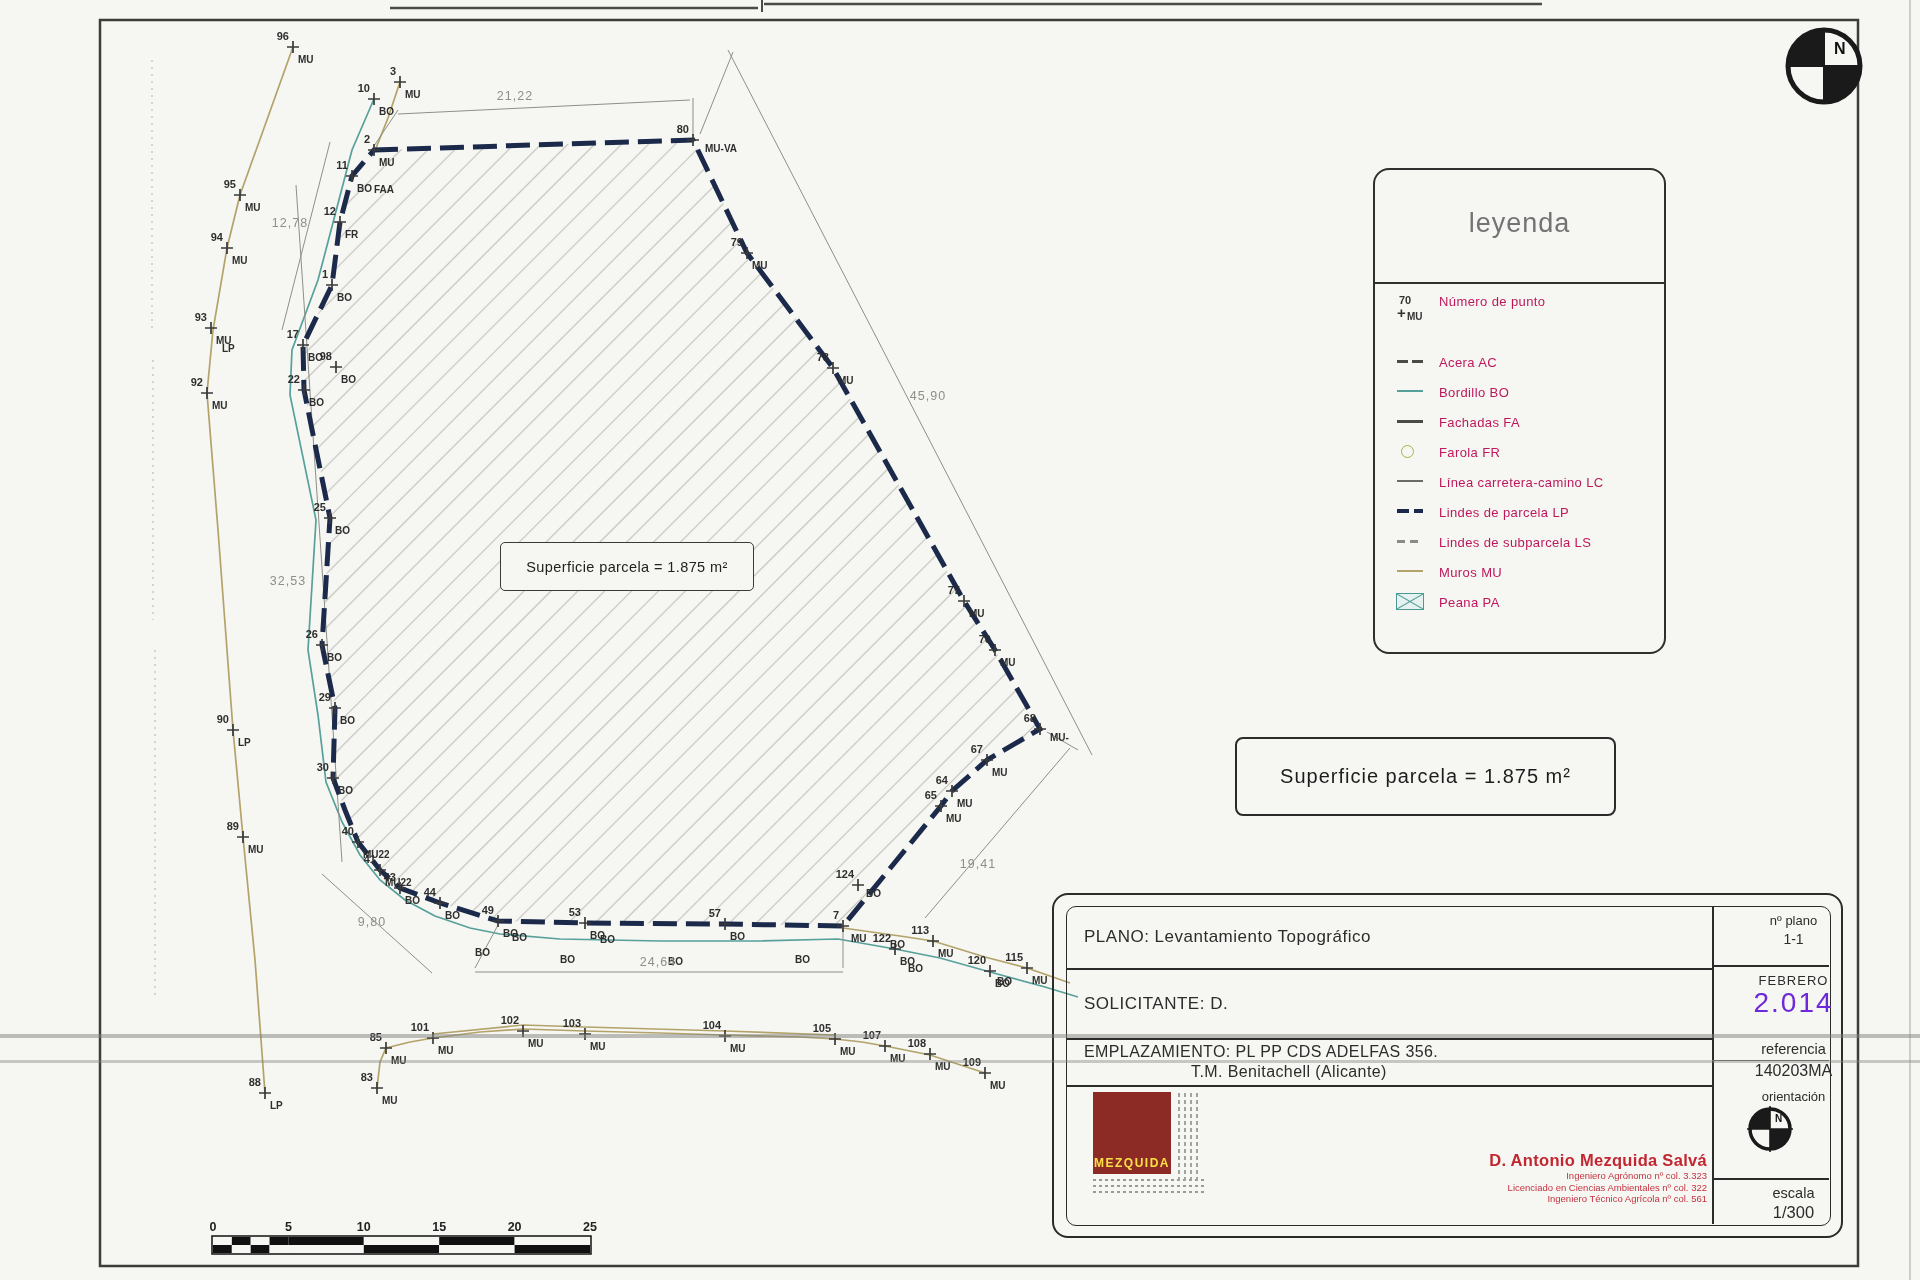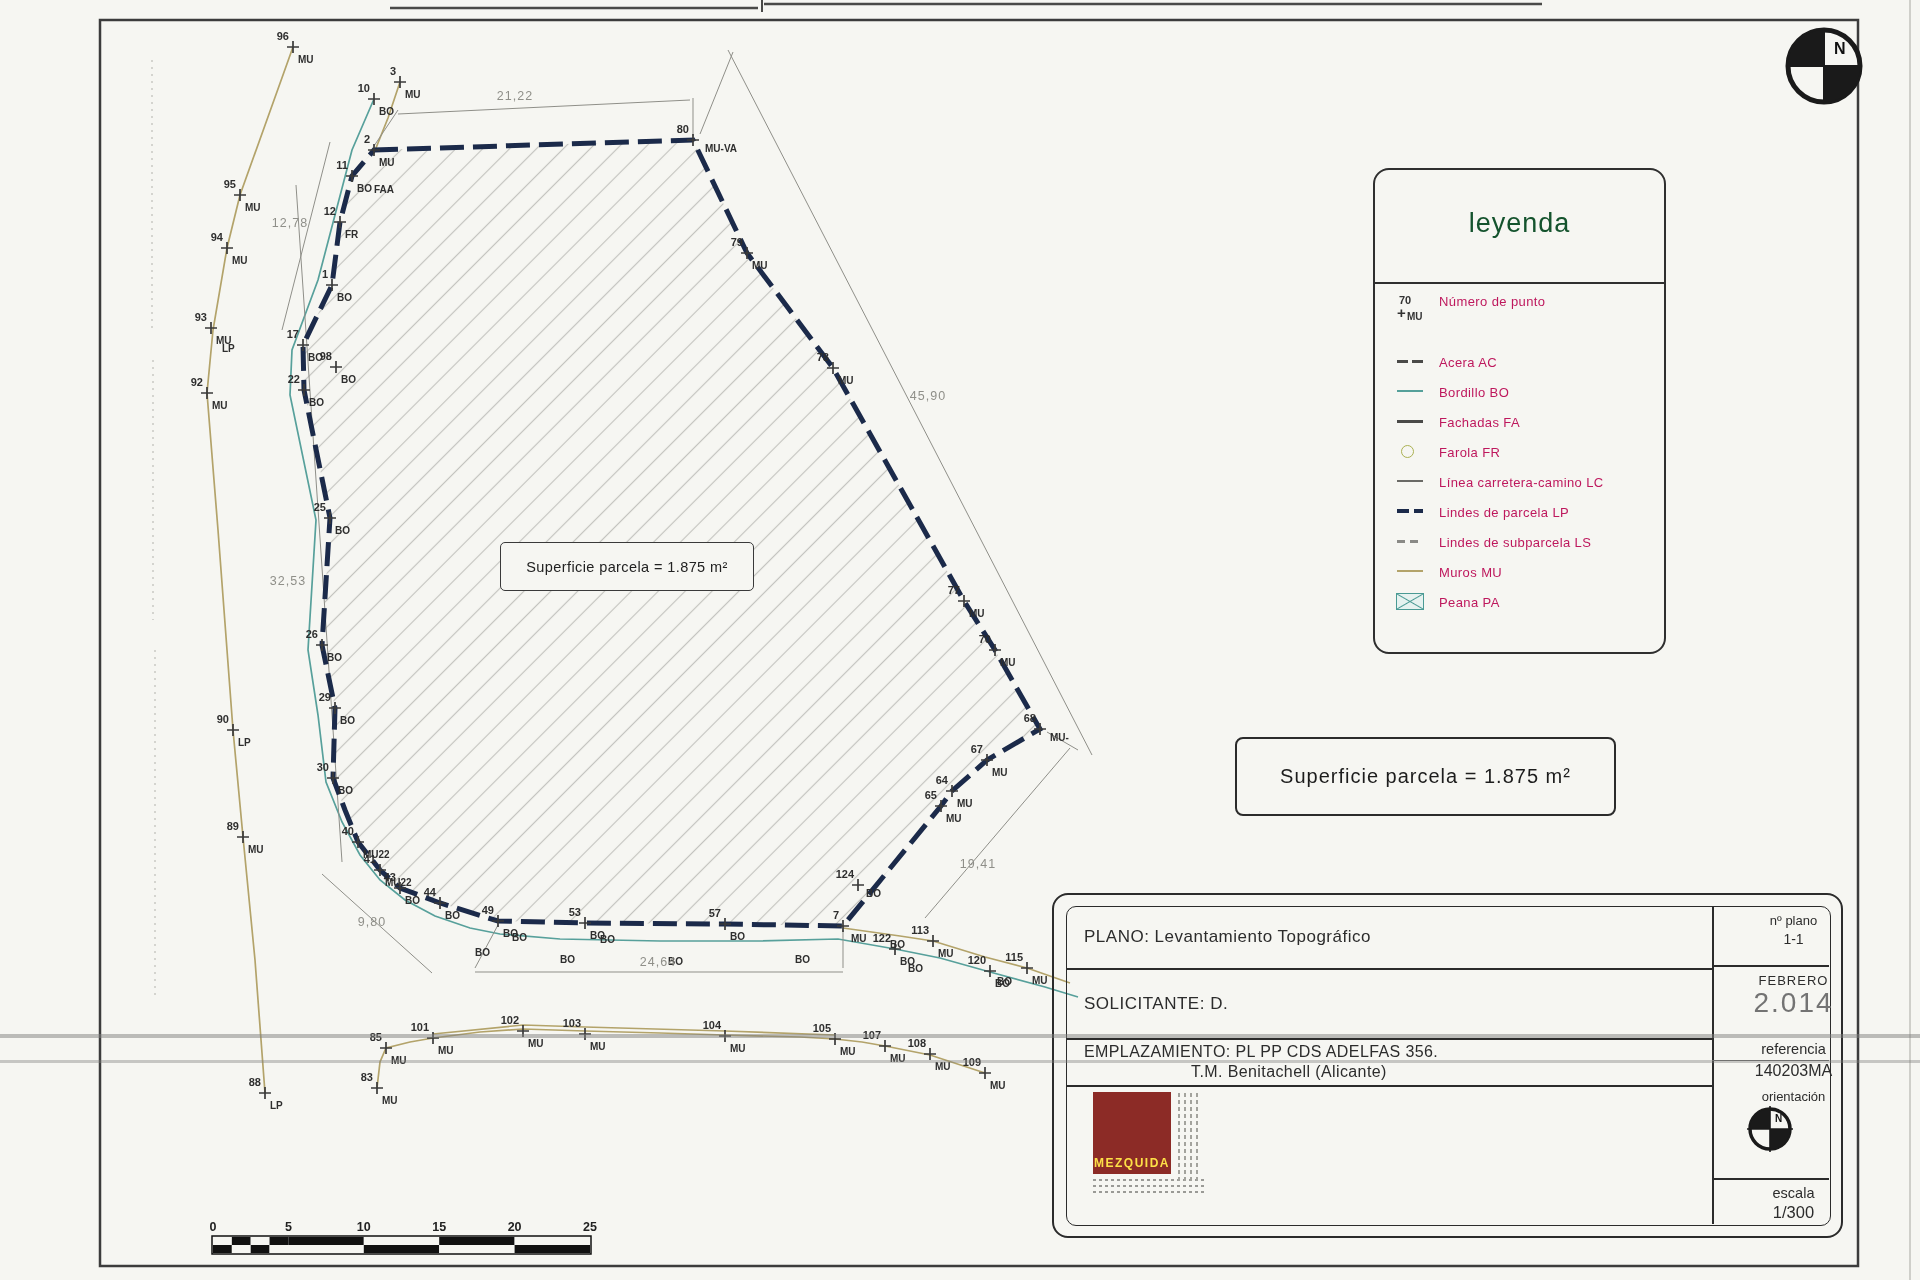--- a/index.html
+++ b/index.html
@@ -12,21 +12,21 @@
   .abs{position:absolute;}
   svg text{font-family:"Liberation Sans",sans-serif;}
 
   
   #legend-box{
     left:1373px;top:168px;width:289px;height:482px;
     border:2px solid #2f2f2f;border-radius:16px;background:transparent;
   }
   #legend-title{
     position:absolute;top:38px;left:0;width:100%;text-align:center;
-    font-size:27px;letter-spacing:1px;color:#14532d;
+    font-size:27px;letter-spacing:1px;color:#737373;
   }
   #legend-sep{position:absolute;top:112px;left:0;width:100%;border-top:2px solid #2f2f2f;}
   #legend-items{position:absolute;top:122px;left:20px;right:10px;}
   .lg-row{display:flex;align-items:flex-end;height:30px;}
   .lg-row.first{height:46px;align-items:flex-start;padding-top:2px;}
   .lg-label{font-size:13px;color:#be185d;letter-spacing:.4px;white-space:nowrap;}
   .sw{width:36px;height:18px;position:relative;margin-right:8px;flex:none;}
   .sw::before{content:"";position:absolute;left:2px;right:8px;}
   .sw-acera::before{top:8px;height:2.5px;background:repeating-linear-gradient(90deg,#4a4a48 0 11px,transparent 11px 15px);}
   .sw-bordillo::before{top:8px;height:2px;background:#55a09a;}
@@ -528,25 +528,31 @@
     <div class="lg-txt">MEZQUIDA</div>
   </div>
   <div class="logo-tiny" style="top:286px"></div>
   <div class="logo-tiny" style="top:292px"></div>
   <div class="logo-tiny" style="top:298px"></div>
   <div class="logo-side" style="left:126px"></div>
   <div class="logo-side" style="left:132px"></div>
   <div class="logo-side" style="left:138px"></div>
   <div class="logo-side" style="left:144px"></div>
 
+  <div id="engineer">
+    <div class="name">D. Antonio Mezquida Salvá</div>
+    <div class="sub">Ingeniero Agrónomo nº col. 3.323</div>
+    <div class="sub">Licenciado en Ciencias Ambientales nº col. 322</div>
+    <div class="sub">Ingeniero Técnico Agrícola nº col. 561</div>
+  </div>
 
   <div class="tb-text rc" style="top:20px;font-size:13px">nº plano</div>
   <div class="tb-text rc" style="top:38px;font-size:14px">1-1</div>
   <div class="tb-text rc" style="top:80px;font-size:13px;letter-spacing:1px">FEBRERO</div>
-  <div class="tb-text rc" style="top:94px;font-size:28px;letter-spacing:2px;color:#737373">2.014</div>
+  <div class="tb-text rc" style="top:94px;font-size:28px;letter-spacing:2px;color:#6d28d9">2.014</div>
   <div class="tb-text rc" style="top:148px;font-size:14.5px">referencia</div>
   <div class="tb-text rc" style="top:169px;font-size:16px">140203MA</div>
   <div class="tb-text rc" style="top:196px;font-size:13px">orientación</div>
   <svg class="abs" style="left:694px;top:212px" width="48" height="48" viewBox="-24 -24 48 48">
     <circle r="20" fill="none" stroke="#1a1a1a" stroke-width="3.5"></circle>
     <path d="M0 0 L0 -20 A20 20 0 0 0 -20 0 Z" fill="#1a1a1a"></path>
     <path d="M0 0 L0 20 A20 20 0 0 0 20 0 Z" fill="#1a1a1a"></path>
     <line x1="-23" y1="0" x2="23" y2="0" stroke="#1a1a1a" stroke-width="1.6"></line>
     <line x1="0" y1="-23" x2="0" y2="23" stroke="#1a1a1a" stroke-width="1.6"></line>
     <text x="5" y="-7" font-size="10" font-weight="bold" fill="#111">N</text>

